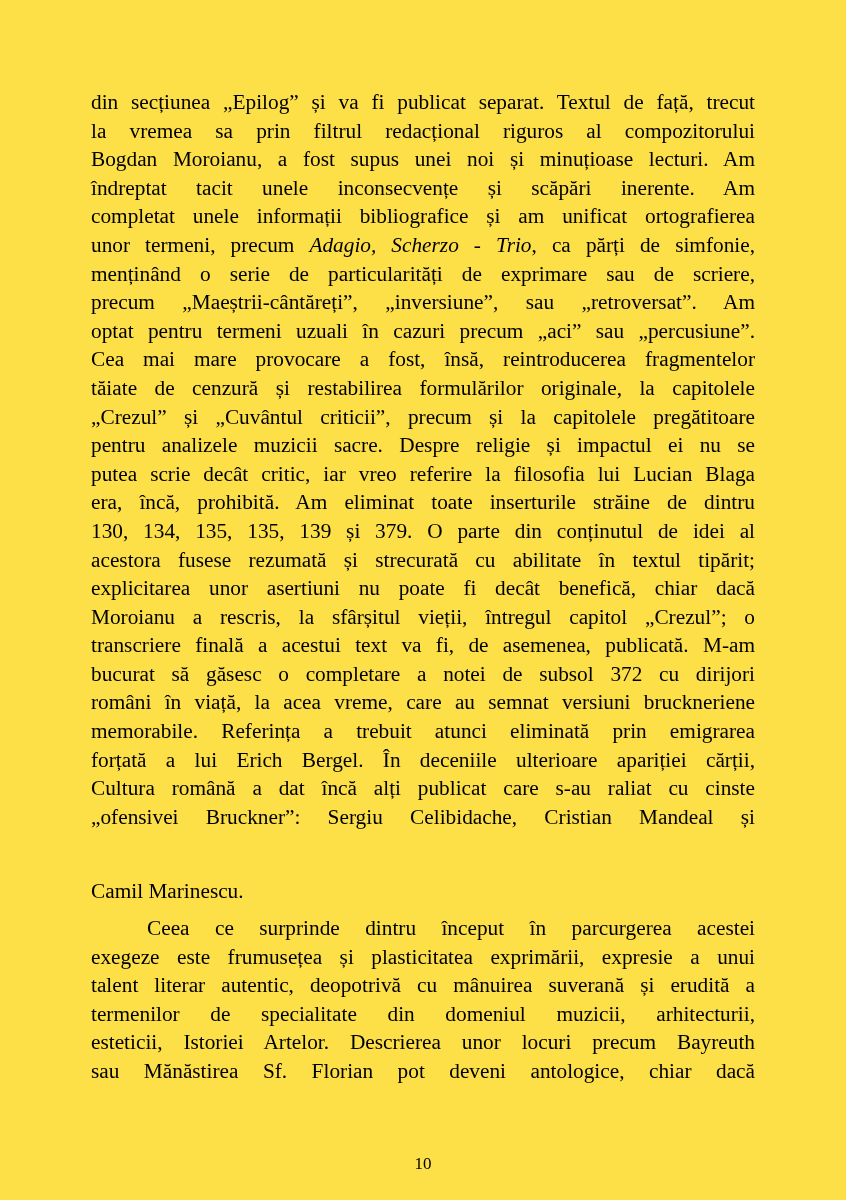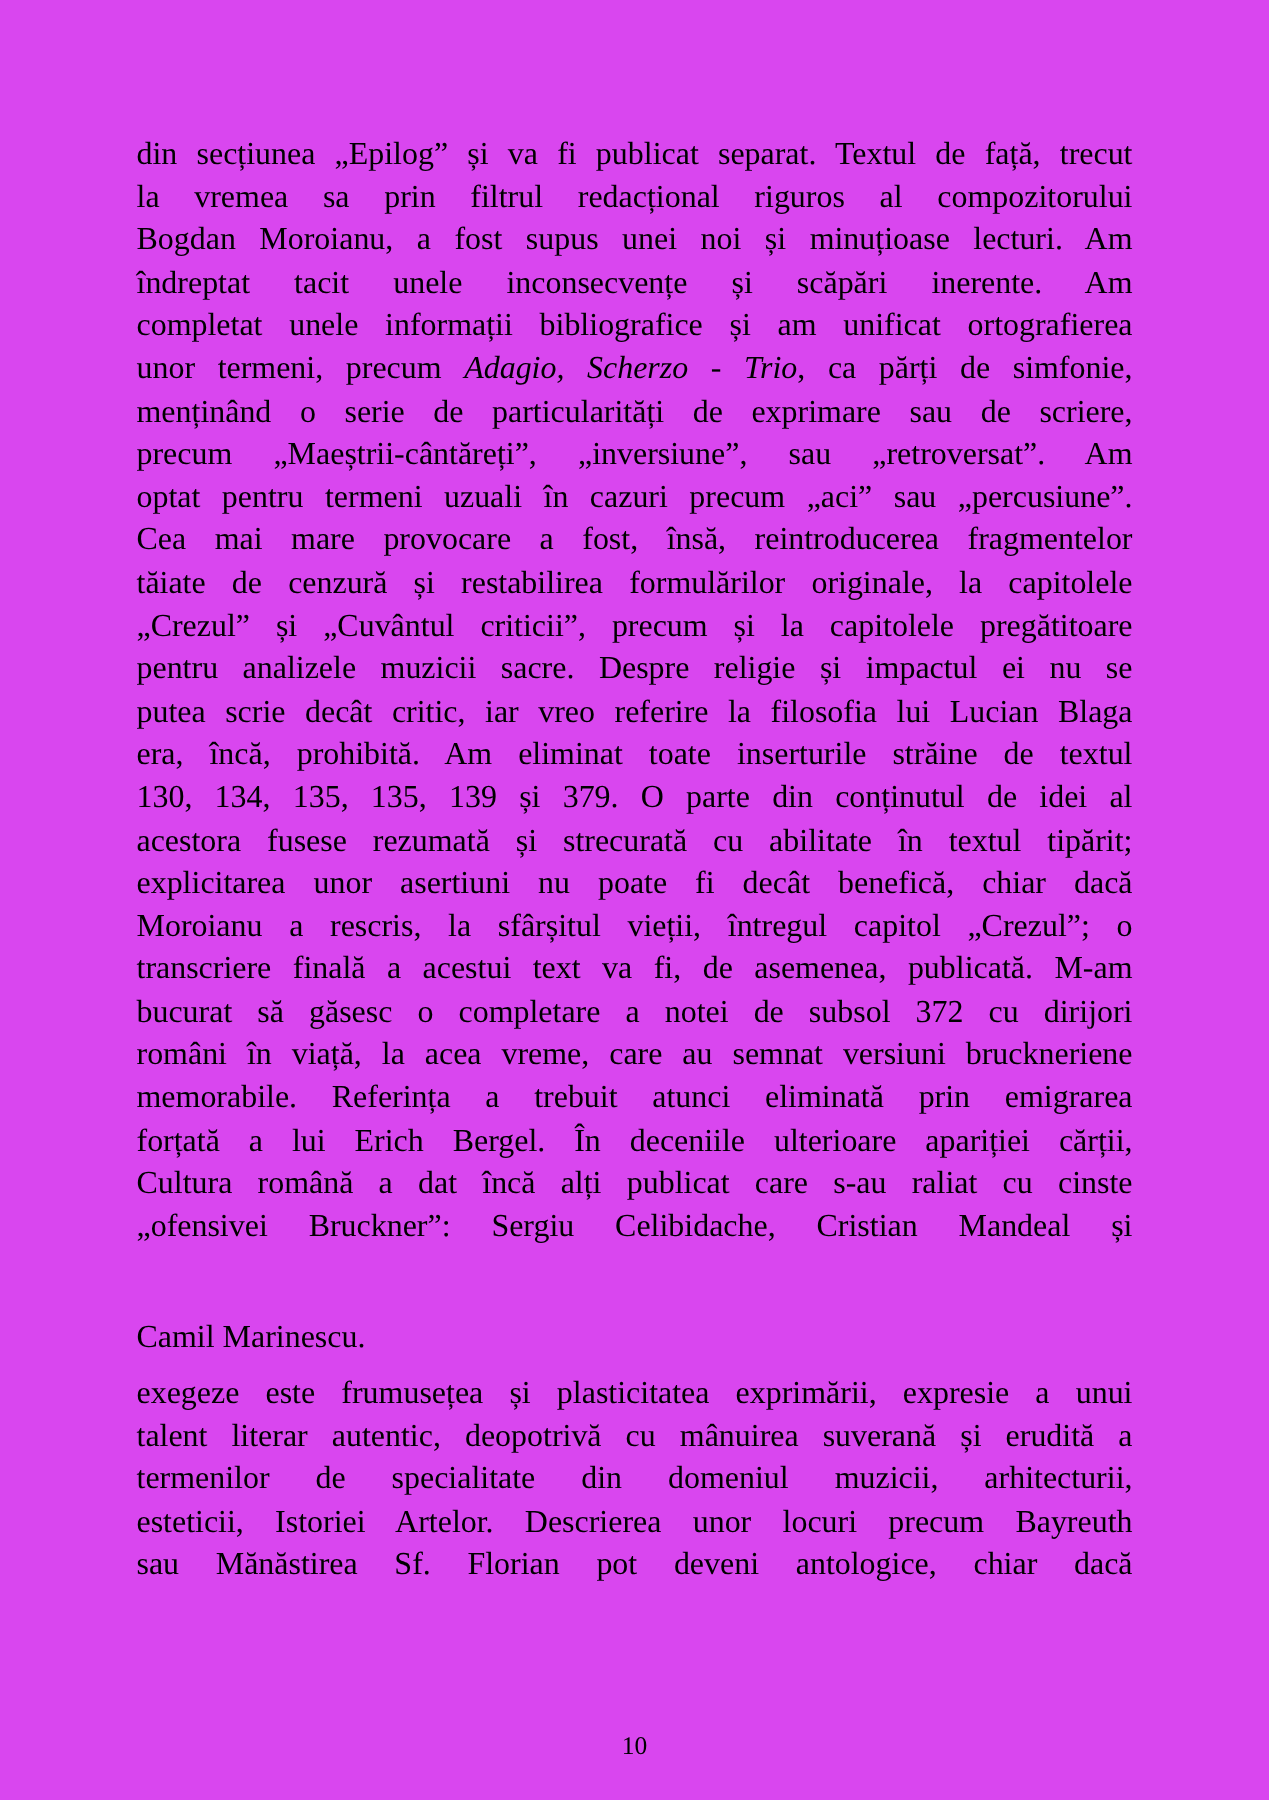--- a/index.html
+++ b/index.html
@@ -13,21 +13,21 @@
       position: relative;
       overflow: hidden;
       font-family: "Liberation Serif", "DejaVu Serif", serif;
       color: #000000;
     }
     .page {
       position: absolute;
       left: 0; top: 0;
       width: 846px;
       height: 1200px;
-      background: #d946ef;
+      background: #fde047;
     }
     .text-block {
       position: absolute;
       left: 91px;
       top: 88px;
       width: 664px;
       font-size: 21.3px;
       line-height: 28.6px;
     }
     .para {
@@ -75,36 +75,37 @@
       <span class="line">completat unele informații bibliografice și am unificat ortografierea</span>
       <span class="line"><span>unor termeni, precum </span><span class="it">Adagio, Scherzo - Trio</span><span>, ca părți de simfonie,</span></span>
       <span class="line">menținând o serie de particularități de exprimare sau de scriere,</span>
       <span class="line">precum „Maeștrii-cântăreți”, „inversiune”, sau „retroversat”. Am</span>
       <span class="line">optat pentru termeni uzuali în cazuri precum „aci” sau „percusiune”.</span>
       <span class="line">Cea mai mare provocare a fost, însă, reintroducerea fragmentelor</span>
       <span class="line">tăiate de cenzură și restabilirea formulărilor originale, la capitolele</span>
       <span class="line">„Crezul” și „Cuvântul criticii”, precum și la capitolele pregătitoare</span>
       <span class="line">pentru analizele muzicii sacre. Despre religie și impactul ei nu se</span>
       <span class="line">putea scrie decât critic, iar vreo referire la filosofia lui Lucian Blaga</span>
-      <span class="line">era, încă, prohibită. Am eliminat toate inserturile străine de textul</span>
+      <span class="line">era, încă, prohibită. Am eliminat toate inserturile străine de dintru</span>
       <span class="line">130, 134, 135, 135, 139 și 379. O parte din conținutul de idei al</span>
       <span class="line">acestora fusese rezumată și strecurată cu abilitate în textul tipărit;</span>
       <span class="line">explicitarea unor asertiuni nu poate fi decât benefică, chiar dacă</span>
       <span class="line">Moroianu a rescris, la sfârșitul vieții, întregul capitol „Crezul”; o</span>
       <span class="line">transcriere finală a acestui text va fi, de asemenea, publicată. M-am</span>
       <span class="line">bucurat să găsesc o completare a notei de subsol 372 cu dirijori</span>
       <span class="line">români în viață, la acea vreme, care au semnat versiuni bruckneriene</span>
       <span class="line">memorabile. Referința a trebuit atunci eliminată prin emigrarea</span>
       <span class="line">forțată a lui Erich Bergel. În deceniile ulterioare apariției cărții,</span>
       <span class="line">Cultura română a dat încă alți publicat care s-au raliat cu cinste</span>
       <span class="line">„ofensivei Bruckner”: Sergiu Celibidache, Cristian Mandeal și</span>
       <span class="line last">Camil Marinescu.</span>
     </p>
 
     <p class="para">
+      <span class="line indent">Ceea ce surprinde dintru început în parcurgerea acestei</span>
       <span class="line">exegeze este frumusețea și plasticitatea exprimării, expresie a unui</span>
       <span class="line">talent literar autentic, deopotrivă cu mânuirea suverană și erudită a</span>
       <span class="line">termenilor de specialitate din domeniul muzicii, arhitecturii,</span>
       <span class="line">esteticii, Istoriei Artelor. Descrierea unor locuri precum Bayreuth</span>
       <span class="line">sau Mănăstirea Sf. Florian pot deveni antologice, chiar dacă</span>
     </p>
 
   </div>
 
   <div class="page-number">10</div>

